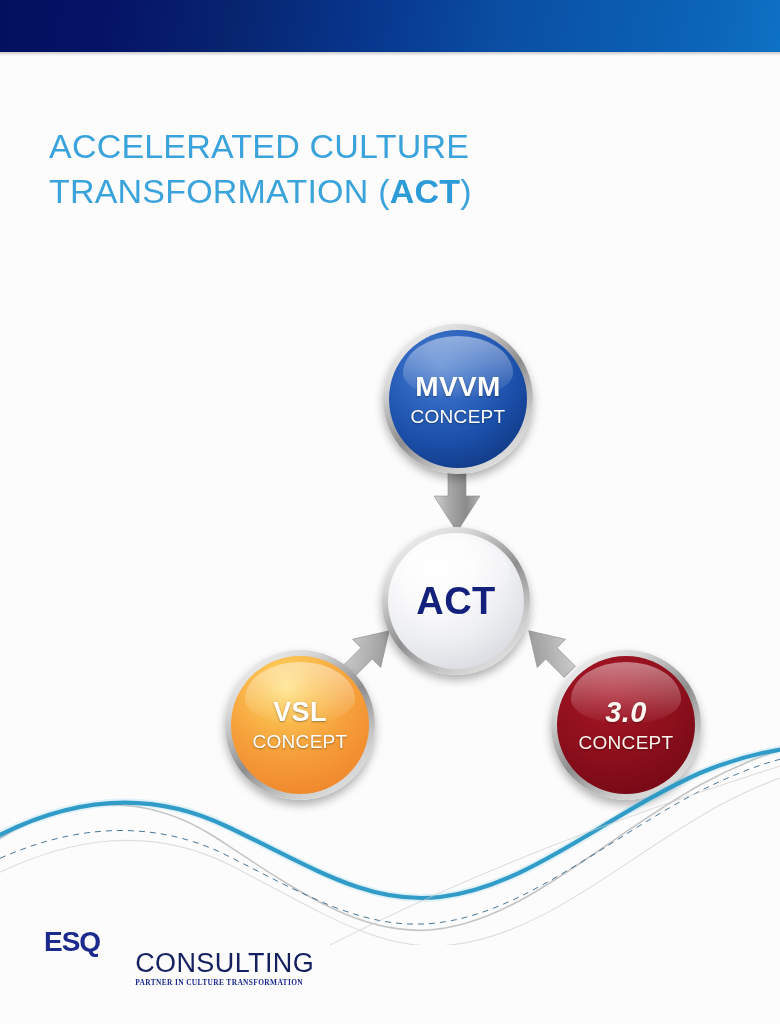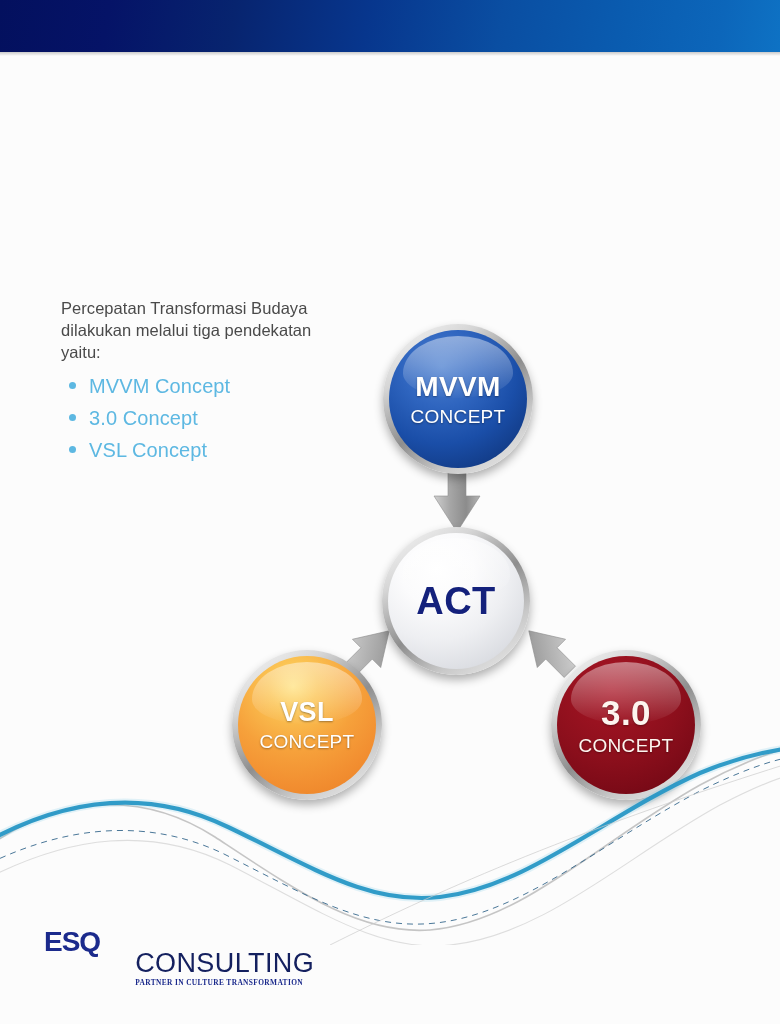--- a/index.html
+++ b/index.html
@@ -176,35 +176,35 @@
 
   
   #node-act { left: 382px; top: 527px; width: 148px; height: 148px; }
   #node-act .face {
     background: radial-gradient(circle at 36% 26%, #ffffff 0%, #fbfbfc 28%, #eeeff2 54%, #dcdee3 78%, #c6c9d0 100%);
   }
   #node-act .label { color: #14217c; }
   #node-act .big { font-size: 38px; letter-spacing: 0.5px; text-shadow: 0 1px 1px rgba(255,255,255,0.8); }
 
   
-  #node-vsl { left: 232px; top: 650px; width: 150px; height: 150px; }
+  #node-vsl { left: 225px; top: 650px; width: 150px; height: 150px; }
   #node-vsl .face {
     background: radial-gradient(circle at 40% 22%, #ffe07a 0%, #fbc453 18%, #f6a13b 48%, #f28f31 72%, #e97d24 100%);
   }
   #node-vsl .label { color: #ffffff; }
   #node-vsl .big { font-size: 27px; }
   #node-vsl .small { font-size: 19px; margin-top: 6px; }
 
   
   #node-three { left: 551px; top: 650px; width: 150px; height: 150px; }
   #node-three .face {
     background: radial-gradient(circle at 40% 24%, #a81525 0%, #991220 28%, #8c0f1c 52%, #7a0a17 78%, #62060f 100%);
   }
   #node-three .label { color: #fdf5ef; }
-  #node-three .big { font-size: 35px; }
+  #node-three .big { font-size: 29px; font-style: italic; }
   #node-three .small { font-size: 19px; margin-top: 6px; }
 
   
   .arrow { position: absolute; }
   #arrow-mvvm-act { left: 427px; top: 466px; width: 60px; height: 68px; }
   #arrow-vsl-act   { left: 336px; top: 620px; width: 64px; height: 64px; }
   #arrow-three-act { left: 518px; top: 620px; width: 64px; height: 64px; }
 
   
   #waves {
@@ -251,41 +251,24 @@
 </style>
 </head>
 <body>
 
 <div id="slide">
 
   <div id="top-banner"></div>
   <div id="top-banner-shadow"></div>
 
   <div id="title-block">
+    <div id="headline"><span>ACCELERATED CULTURE</span>
+<span>TRANSFORMATION (</span><span class="act-strong">ACT</span><span>)</span></div>
   </div>
 
-  <div id="body-copy">
-    <p id="intro-text">Percepatan Transformasi Budaya
-dilakukan melalui tiga pendekatan
-yaitu:</p>
-    <ul id="bullet-list">
-      <li>
-        <span class="dot"></span>
-        <span>MVVM Concept</span>
-      </li>
-      <li>
-        <span class="dot"></span>
-        <span>3.0 Concept</span>
-      </li>
-      <li>
-        <span class="dot"></span>
-        <span>VSL Concept</span>
-      </li>
-    </ul>
-  </div>
 
   <div id="diagram">
 
     <svg class="arrow" id="arrow-mvvm-act" viewBox="0 0 60 68">
       <defs>
         <linearGradient id="agDown" x1="0" y1="0" x2="1" y2="0">
           <stop offset="0%" stop-color="#cfcfcf"></stop>
           <stop offset="35%" stop-color="#a6a6a6"></stop>
           <stop offset="70%" stop-color="#8c8c8c"></stop>
           <stop offset="100%" stop-color="#b5b5b5"></stop>

